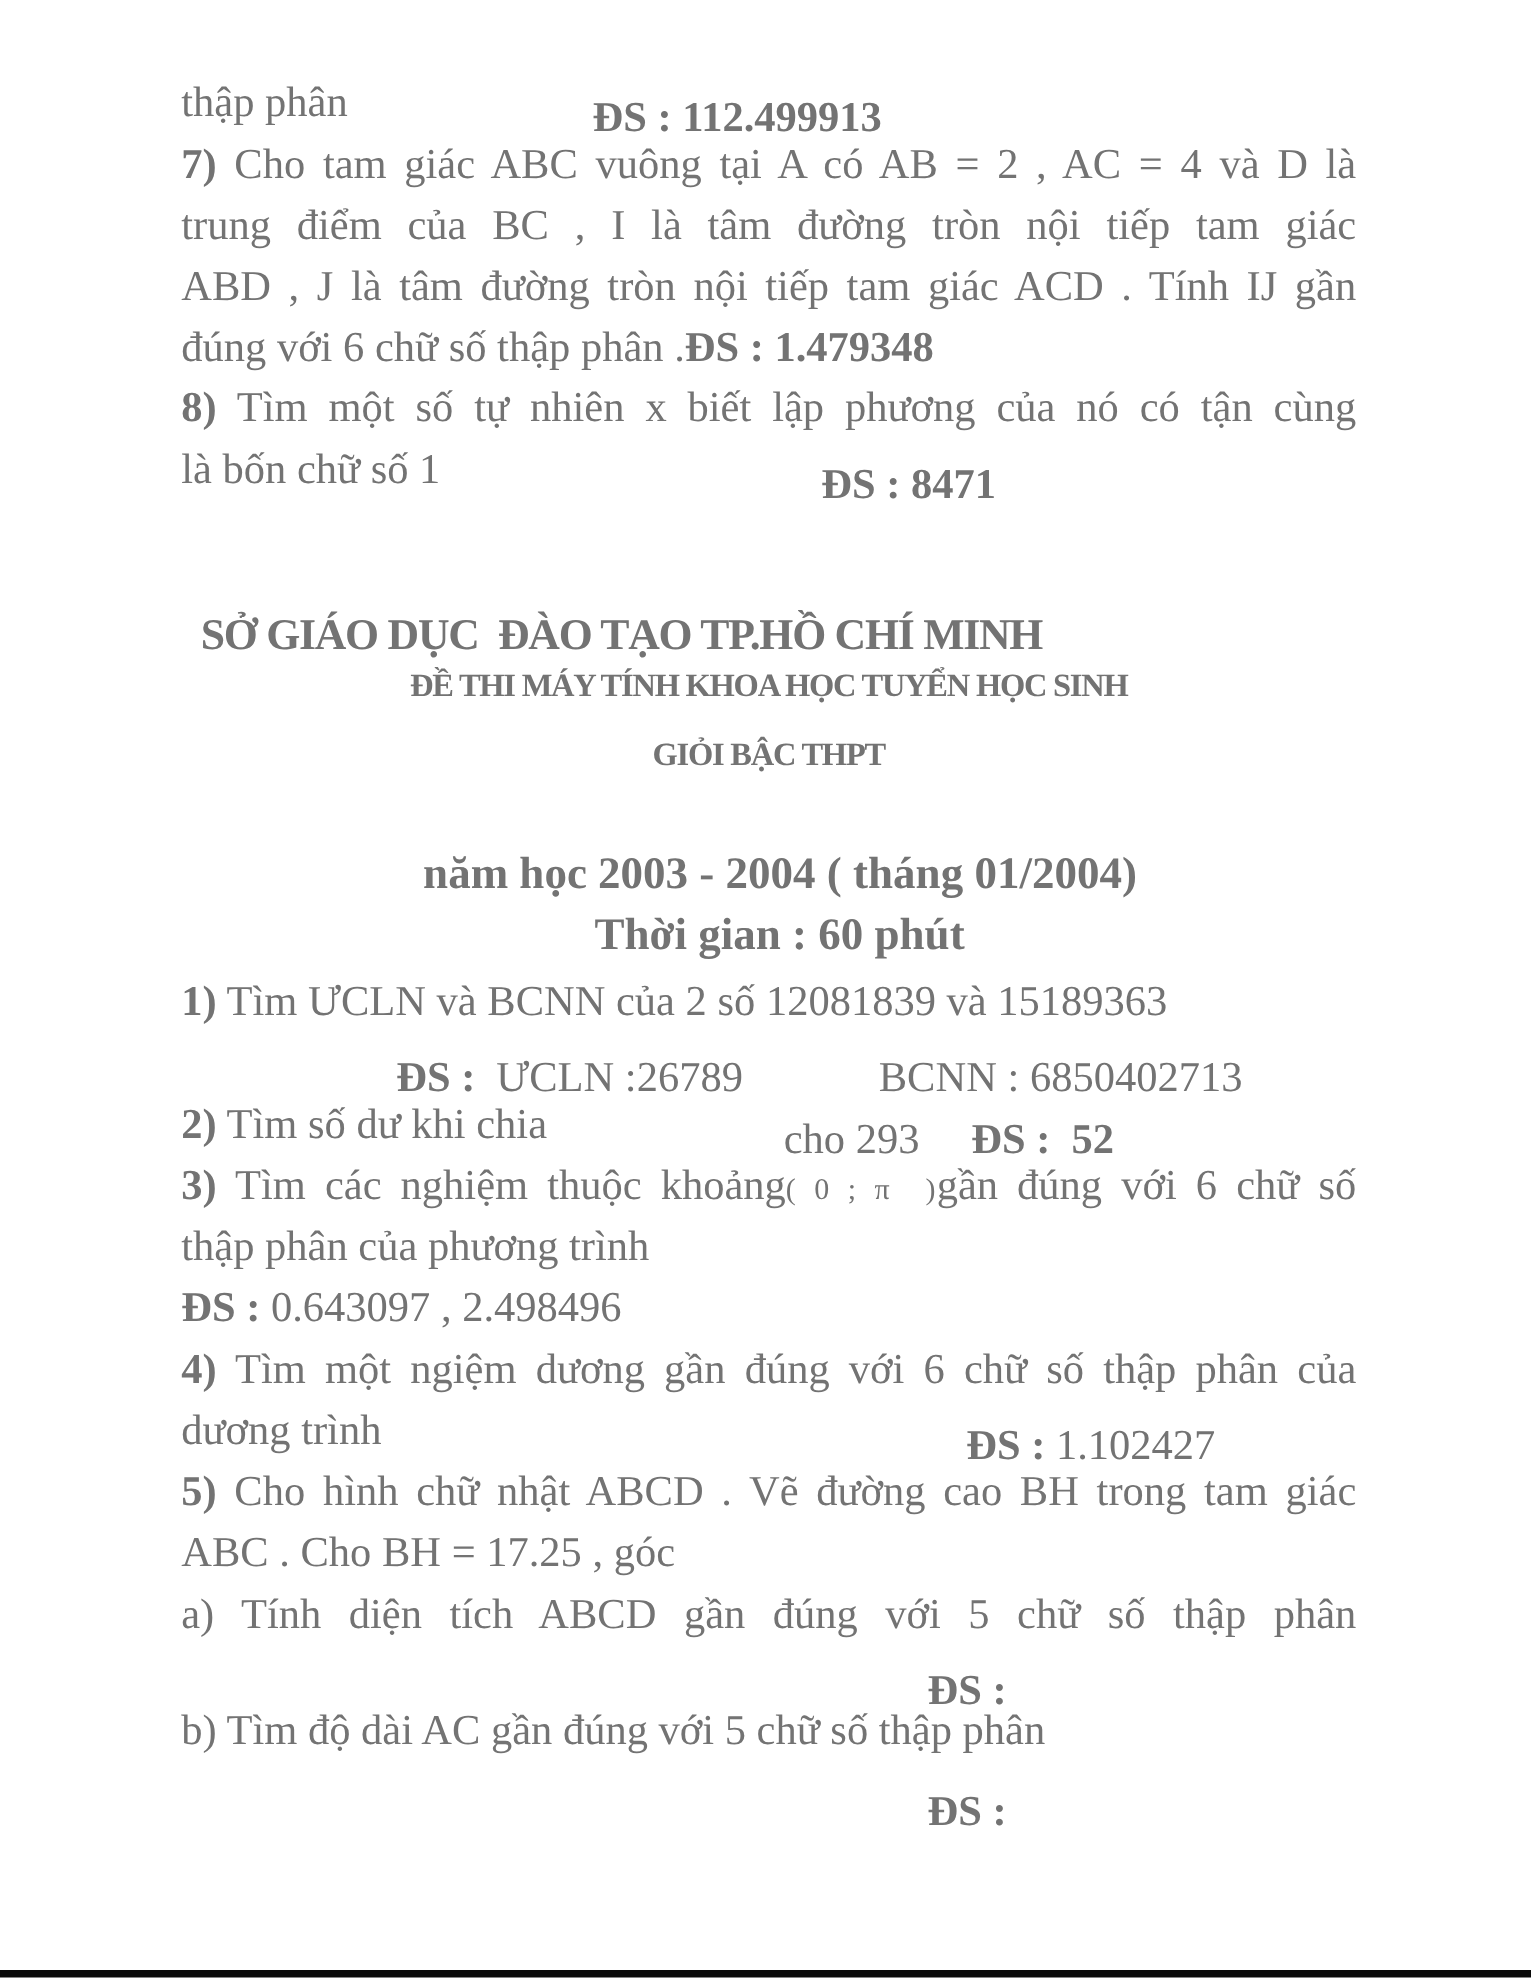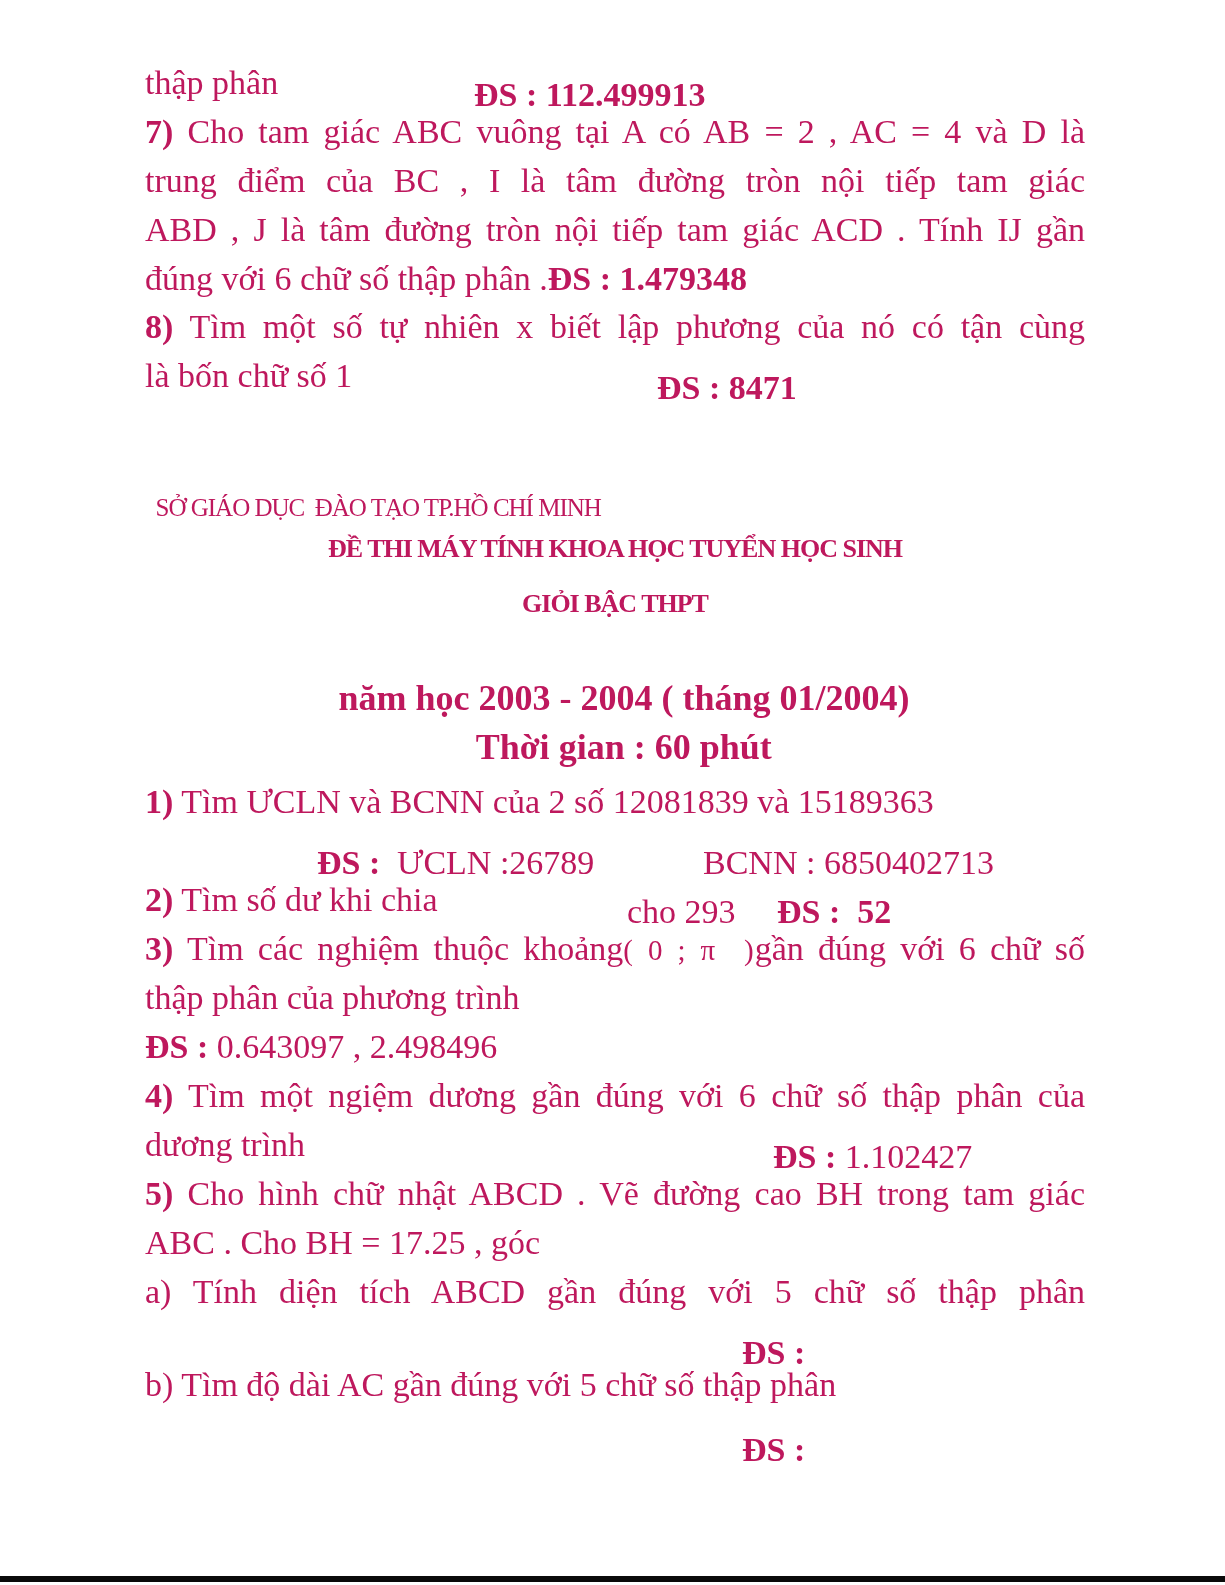--- a/index.html
+++ b/index.html
@@ -11,48 +11,48 @@
     font-family:"Liberation Serif",serif;
     color:#161616;
   }
   .ln{
     position:absolute;
     left:145px;
     width:940px;
     font-size:34px;
     line-height:42px;
     white-space:nowrap;
-    color:#be185d;
+    color:#737373;
   }
   .just{
     white-space:normal;
     text-align:justify;
     text-align-last:justify;
   }
   .flex{
     display:flex;
     justify-content:flex-start;
     white-space:normal;
   }
   .b{font-weight:bold;}
   .abs{position:absolute;top:12px;}
   .pre{white-space:pre;}
   .dept{
-    font-size:25px;font-weight:normal;letter-spacing:-1px;white-space:pre;
+    font-size:35px;font-weight:bold;letter-spacing:-1px;white-space:pre;
   }
   .title{
     font-size:26px;font-weight:bold;letter-spacing:-1px;
     text-align:center;white-space:nowrap;
   }
   .sub{
     font-size:36px;font-weight:bold;
     text-align:center;white-space:pre;
   }
   .math{
-    font-size:29px;
+    font-size:24px;
     white-space:pre;
     letter-spacing:1px;
   }
   .bottom-bar{
     position:absolute;
     left:0;top:1576px;
     width:1225px;height:6px;
     background:#0a0a0a;
   }
 </style>

